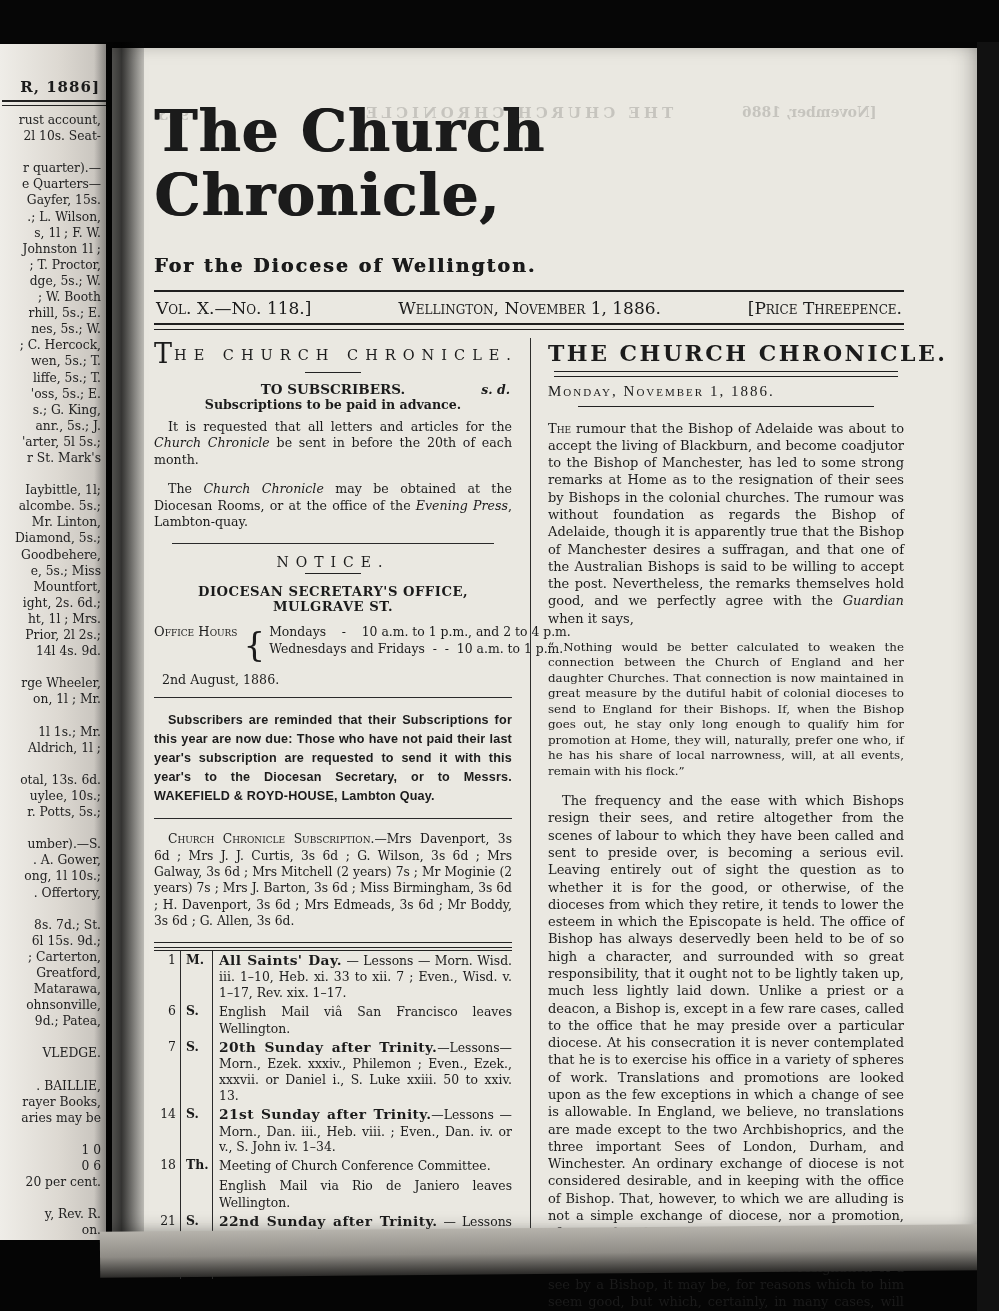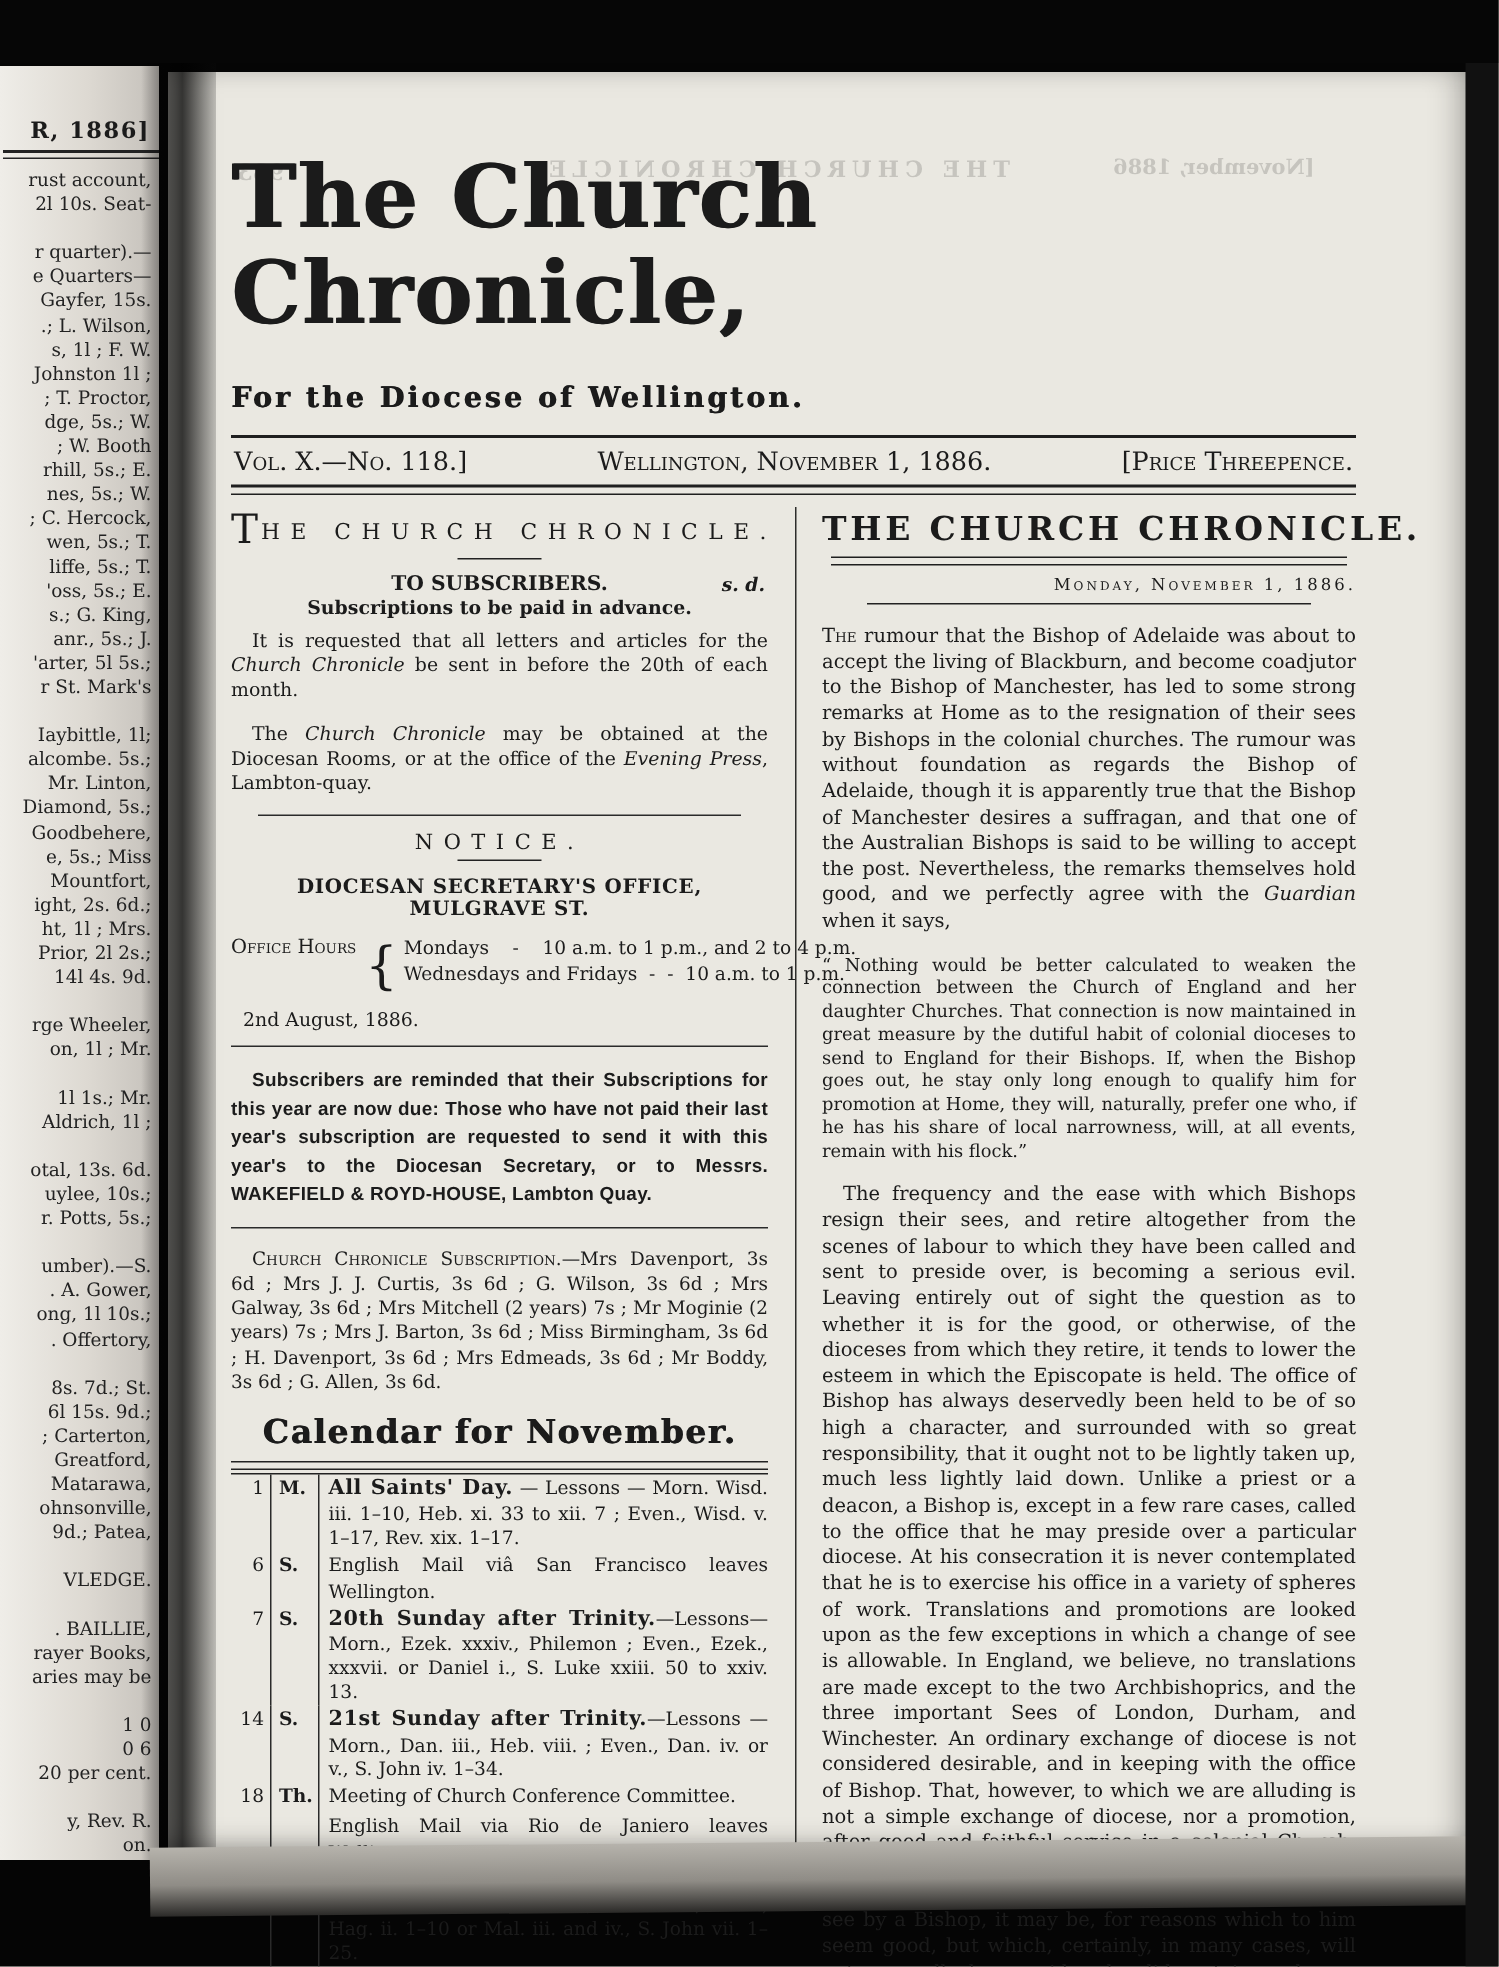--- a/index.html
+++ b/index.html
@@ -91,21 +91,21 @@
   .cal-table { border-top:1px solid #222; font-size:12.4px; }
   .cal-row { display:flex; align-items:stretch; }
   .cal-date { width:22px; text-align:right; padding:1px 4px 0 0; border-right:1px solid #2a2a2a; flex:none; }
   .cal-day  { width:26px; text-align:left; padding:1px 0 0 5px; border-right:1px solid #2a2a2a; flex:none; font-weight:bold; }
   .cal-desc { flex:1; padding:1px 0 1px 6px; line-height:1.28; text-align:justify; }
   .cal-desc .feast { font-weight:bold; font-size:13.8px; letter-spacing:.4px; }
 
   
   .rc-title { text-align:center; font-size:22px; font-weight:bold; letter-spacing:2.5px; white-space:nowrap; margin-top:2px; }
   .rc-title-rule { height:4px; border-top:1.5px solid #1f1f1f; border-bottom:1px solid #1f1f1f; margin:5px 6px 0 6px; }
-  .rc-date { text-align:right; font-variant:small-caps; font-size:11px; letter-spacing:2px; margin-top:6px; }
+  .rc-date { text-align:left; font-variant:small-caps; font-size:15px; letter-spacing:2px; margin-top:6px;font-family:Liberation Serif, serif; }
   .rc-date-rule { border-top:1px solid #222; margin:6px 30px 10px 30px; }
   .rc-para { font-size:13px; line-height:1.33; text-align:justify; }
   .rc-para .lead { font-variant:small-caps; }
   .rc-quote { font-size:11.9px; line-height:1.3; text-align:justify; margin:7px 0 7px 0; }
   .indent { text-indent:14px; }
 </style>
 </head>
 <body>
 
 <div class="prev-page">
@@ -245,21 +245,20 @@
       <div class="sig-date">2nd August, 1886.</div>
 
       <div class="hr1" style="margin:10px 0;"></div>
 
       <p class="reminder">Subscribers are reminded that their Subscriptions for this year are now due:  Those who have not paid their last year's subscription are requested to send it with this year's to the Diocesan Secretary, or to Messrs. WAKEFIELD &amp; ROYD-HOUSE, Lambton Quay.</p>
 
       <div class="hr1" style="margin:10px 0;"></div>
 
       <p class="subs-para"><span class="sc">Church Chronicle Subscription.</span><span>—Mrs Davenport, 3s 6d ; Mrs J. J. Curtis, 3s 6d ; G. Wilson, 3s 6d ; Mrs Galway, 3s 6d ; Mrs Mitchell (2 years) 7s ; Mr Moginie (2 years) 7s ; Mrs J. Barton, 3s 6d ; Miss Birmingham, 3s 6d ; H. Davenport, 3s 6d ; Mrs Edmeads, 3s 6d ; Mr Boddy, 3s 6d ; G. Allen, 3s 6d.</span></p>
 
-      <div class="cal-head">Calendar for November.</div>
       <div class="cal-rule"></div>
 
       <div class="cal-table">
         <div class="cal-row">
           <span class="cal-date">1</span>
           <span class="cal-day">M.</span>
           <span class="cal-desc"><span class="feast">All Saints' Day.</span><span> — Lessons — Morn. Wisd. iii. 1–10, Heb. xi. 33 to xii. 7 ; Even., Wisd. v. 1–17, Rev. xix. 1–17.</span></span>
         </div>
         <div class="cal-row">
           <span class="cal-date">6</span>

